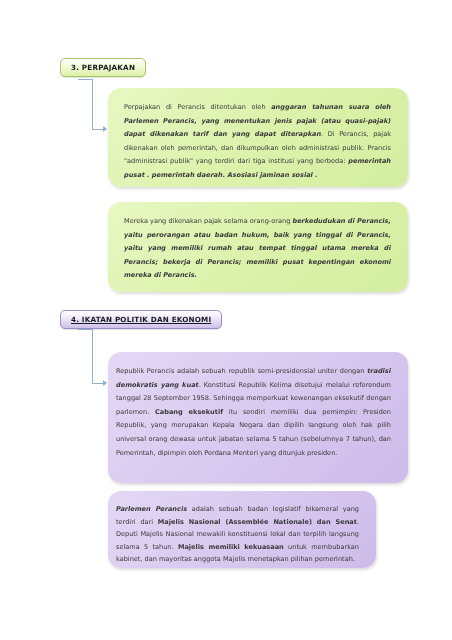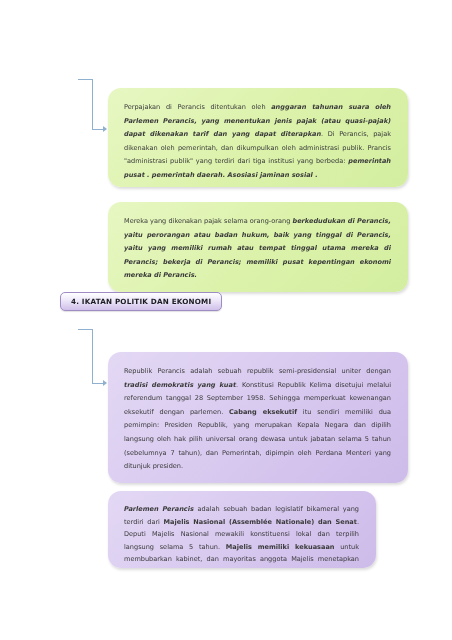--- a/index.html
+++ b/index.html
@@ -26,24 +26,25 @@
     color:#1c1c22;
     white-space:nowrap;
   }
   .label-green{
     left:60px;top:58px;
     background:linear-gradient(to bottom,#ffffff 0%,#f3fade 38%,#ddf0a8 100%);
     border:1px solid #a8c66a;
     box-shadow:0 1px 1px rgba(0,0,0,0.12);
   }
   .label-purple{
-    left:60px;top:292px;
+    left:60px;top:310px;
     background:linear-gradient(to bottom,#ffffff 0%,#f0ebfa 38%,#cfc0ea 100%);
     border:1px solid #9f8cc4;
     box-shadow:0 1px 1px rgba(0,0,0,0.12);
+    text-decoration:underline;
   }
 
   
   .connector{position:absolute;}
   .conn-v{position:absolute;width:1px;background:#8fb0cf;}
   .conn-h{position:absolute;height:1px;background:#8fb0cf;}
   .conn-arrow{
     position:absolute;
     width:0;height:0;
     border-top:3px solid transparent;
@@ -63,39 +64,41 @@
     color:#3a3a3a;
     overflow:hidden;
   }
   .box-green{
     background:linear-gradient(135deg,#e7f7c2 0%,#dcf2ab 50%,#d3eea0 100%);
     box-shadow:1px 2px 3px rgba(0,0,0,0.14);
   }
   .box-purple{
     background:linear-gradient(135deg,#e3d8f4 0%,#d7c8ef 55%,#cdbbe9 100%);
     box-shadow:1px 2px 3px rgba(0,0,0,0.14);
+    padding-left:8px;
   }
 
   .box p{margin:0;}
   .bi{font-style:italic;font-weight:bold;}
   .bb{font-weight:bold;}
 
   
   #box-tax-1   {left:108px;top:88px; width:300px;height:99px;}
   #box-tax-2   {left:108px;top:202px;width:300px;height:90px;}
   #box-pol-1   {left:108px;top:352px;width:300px;height:131px;}
   #box-pol-2   {left:108px;top:491px;width:268px;height:77px;}
 
   #box-pol-2{line-height:1.92;padding-top:12px;}
 </style>
 </head>
 <body>
 
 <div class="page">
 
+  <div class="label-pill label-green">3. PERPAJAKAN</div>
 
   <div class="connector">
     <div class="conn-h" style="left:78px;top:79px;width:14px;"></div>
     <div class="conn-v" style="left:92px;top:79px;height:50px;"></div>
     <div class="conn-h" style="left:92px;top:129px;width:12px;"></div>
     <div class="conn-arrow" style="left:103px;top:126px;"></div>
   </div>
 
   <div class="box box-green" id="box-tax-1">
     <p>

